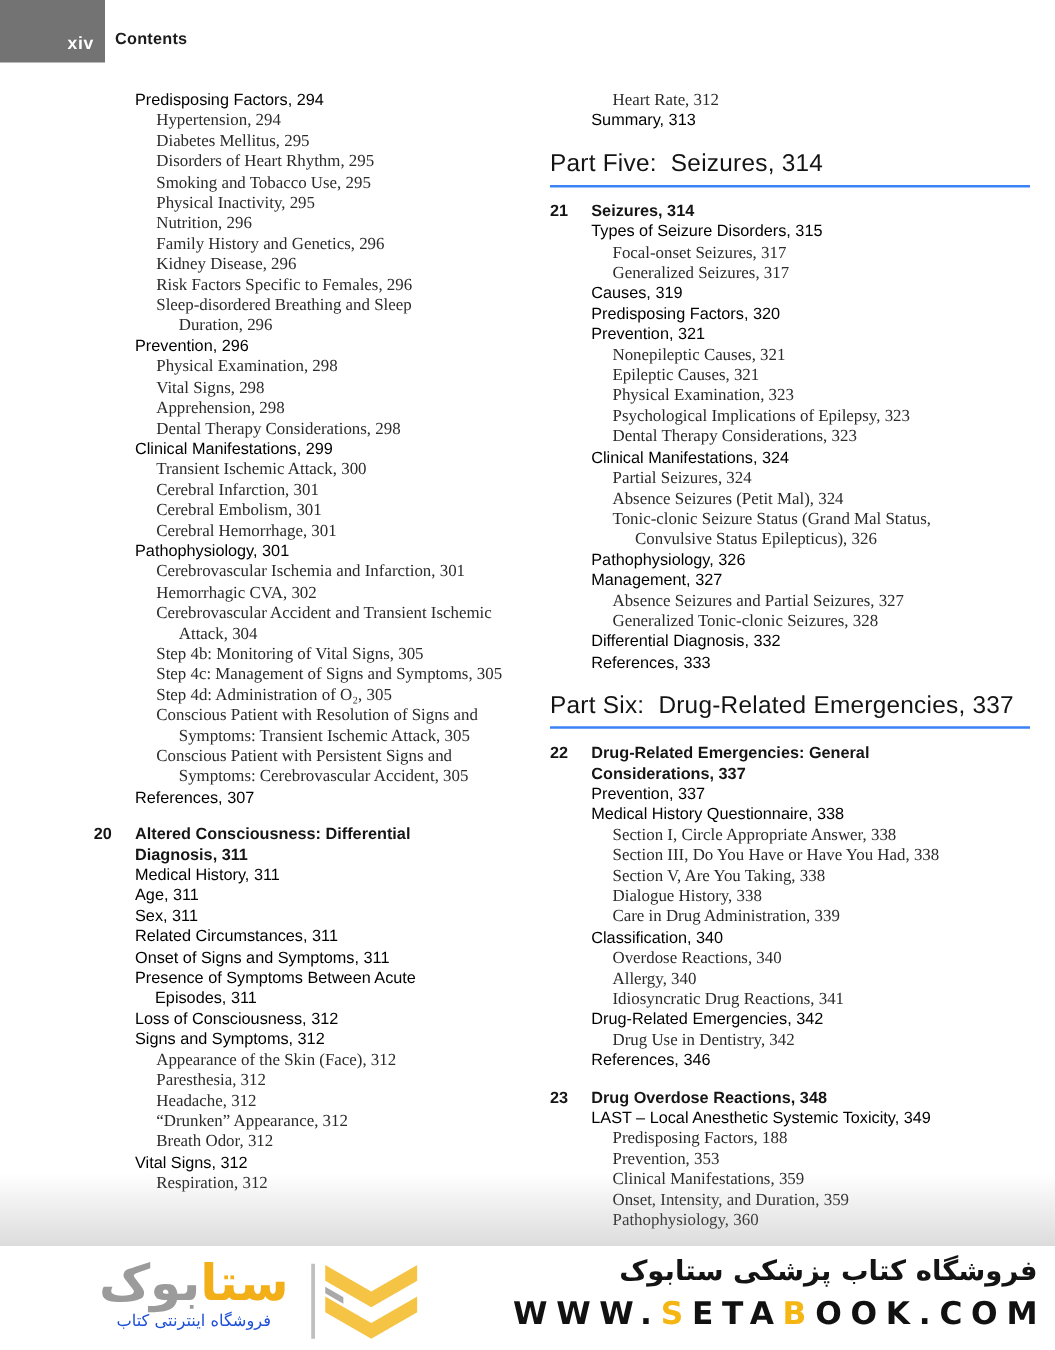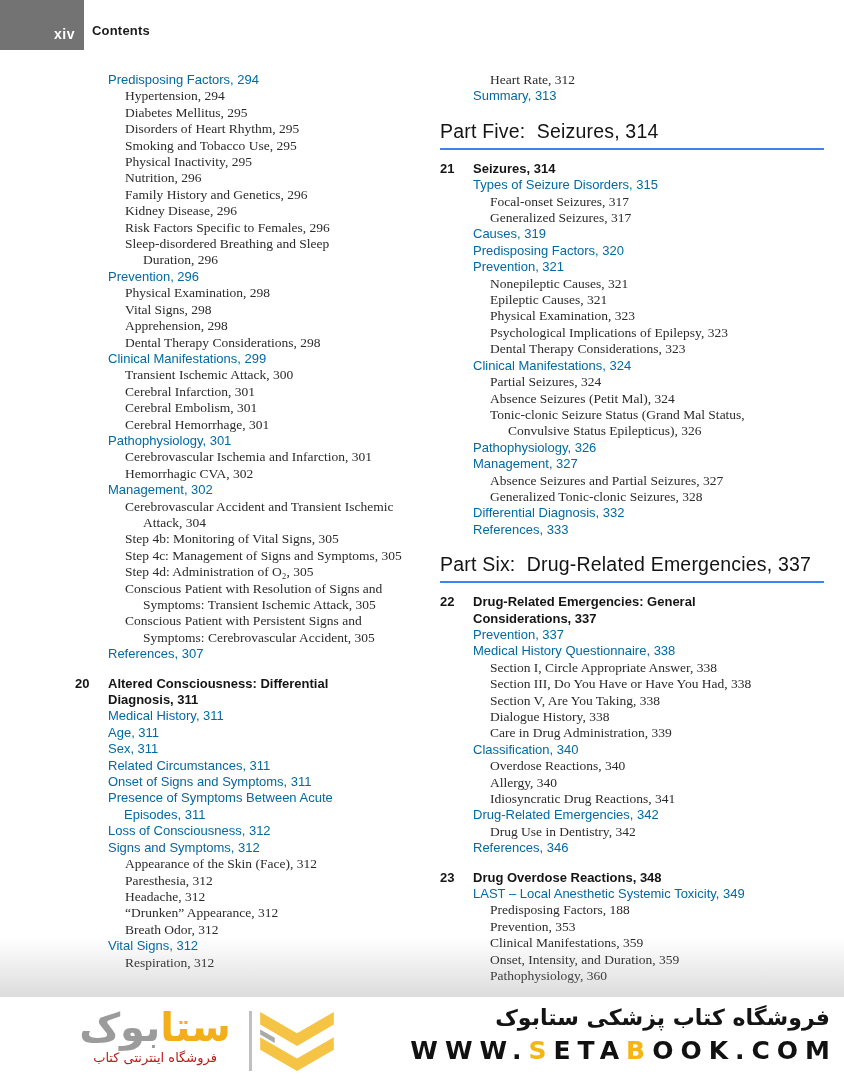--- a/index.html
+++ b/index.html
@@ -11,39 +11,39 @@
   #scan { position:absolute; left:0; top:0; width:844px; height:997px; background:#ffffff; overflow:hidden; }
   #header-box { position:absolute; left:0; top:0; width:84px; height:50px; background:#80969A; }
   #page-num { position:absolute; right:9px; bottom:8px; font:bold 14px/16px "Liberation Sans",sans-serif; color:#ffffff; letter-spacing:0.5px; }
   #contents-label { position:absolute; left:92px; top:23px; font:bold 13px/15px "Liberation Sans",sans-serif; color:#1c1c1c; letter-spacing:0.2px; }
 
   .toc-col { position:absolute; top:72px; }
   #col-left  { left:75px;  width:350px; }
   #col-right { left:440px; width:384px; }
 
   .entry { white-space:pre-wrap; color:#1e1e1e; }
-  .l1 { font:13px/16.4px "Liberation Sans",sans-serif; padding-left:49px; text-indent:-16px; color:#0369a1; }
+  .l1 { font:13px/16.4px "Liberation Sans",sans-serif; padding-left:49px; text-indent:-16px; color:#000000; }
   .l2 { font:13.5px/16.4px "Liberation Serif","DejaVu Serif",serif; padding-left:68px; text-indent:-18px; color:#2b2b2b; }
   .chapter { display:flex; font:bold 13px/16.4px "Liberation Sans",sans-serif; color:#151515; }
   .ch-num { width:33px; flex:none; }
   .ch-title { white-space:pre-wrap; }
   .gap { margin-top:13px; }
   .part { font:19.5px/21px "Liberation Sans",sans-serif; color:#141414; margin-top:16px;
           padding-bottom:6px; border-bottom:2px solid #3b82f6; margin-bottom:11px; letter-spacing:0.2px; }
 
   #scan-fade { position:absolute; left:0; top:938px; width:844px; height:59px;
                background:linear-gradient(180deg, rgba(160,160,160,0) 0%, rgba(138,138,138,0.30) 100%); }
 
   
   #footer { position:absolute; left:0; top:997px; width:844px; height:83px; background:#ffffff; }
   #logo-left { position:absolute; left:70px; top:8px; width:170px; text-align:center; }
   #logo-wordmark { font:bold 40px/44px "DejaVu Sans",sans-serif; direction:rtl; }
   .wm-accent { color:#F2AF17; }
   .wm-gray { color:#9B9B9B; }
-  #logo-tagline { font:13px/16px "DejaVu Sans",sans-serif; color:#b91c1c; direction:rtl; margin-top:1px; }
+  #logo-tagline { font:13px/16px "DejaVu Sans",sans-serif; color:#1d4ed8; direction:rtl; margin-top:1px; }
   #logo-divider { position:absolute; left:249px; top:14px; width:3px; height:60px; background:#bfbfbf; }
   #logo-emblem { position:absolute; left:260px; top:14px; width:74px; height:62px; }
   #footer-right { position:absolute; right:14px; top:6px; text-align:right; }
   #store-name { font:bold 22px/30px "DejaVu Sans",sans-serif; color:#141414; direction:rtl; }
   #site-domain { font:bold 25px/30px "DejaVu Sans",sans-serif; color:#111111; letter-spacing:7px; margin-right:-7px; margin-top:3px; }
   #site-domain .seg-accent { color:#F5B512; }
   #site-domain .seg-dark { color:#111111; }
 </style>
 </head>
 <body>
@@ -75,21 +75,20 @@
         <div class="entry l2">Apprehension, 298</div>
         <div class="entry l2">Dental Therapy Considerations, 298</div>
         <div class="entry l1">Clinical Manifestations, 299</div>
         <div class="entry l2">Transient Ischemic Attack, 300</div>
         <div class="entry l2">Cerebral Infarction, 301</div>
         <div class="entry l2">Cerebral Embolism, 301</div>
         <div class="entry l2">Cerebral Hemorrhage, 301</div>
         <div class="entry l1">Pathophysiology, 301</div>
         <div class="entry l2">Cerebrovascular Ischemia and Infarction, 301</div>
         <div class="entry l2">Hemorrhagic CVA, 302</div>
-        <div class="entry l1">Management, 302</div>
         <div class="entry l2">Cerebrovascular Accident and Transient Ischemic
 Attack, 304</div>
         <div class="entry l2">Step 4b: Monitoring of Vital Signs, 305</div>
         <div class="entry l2">Step 4c: Management of Signs and Symptoms, 305</div>
         <div class="entry l2">Step 4d: Administration of O₂, 305</div>
         <div class="entry l2">Conscious Patient with Resolution of Signs and
 Symptoms: Transient Ischemic Attack, 305</div>
         <div class="entry l2">Conscious Patient with Persistent Signs and
 Symptoms: Cerebrovascular Accident, 305</div>
         <div class="entry l1">References, 307</div>

